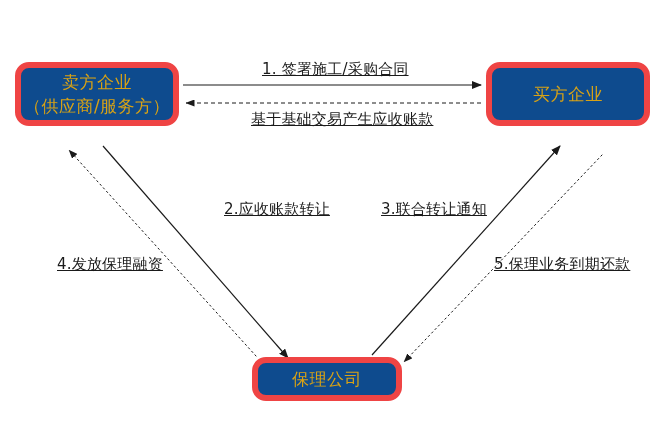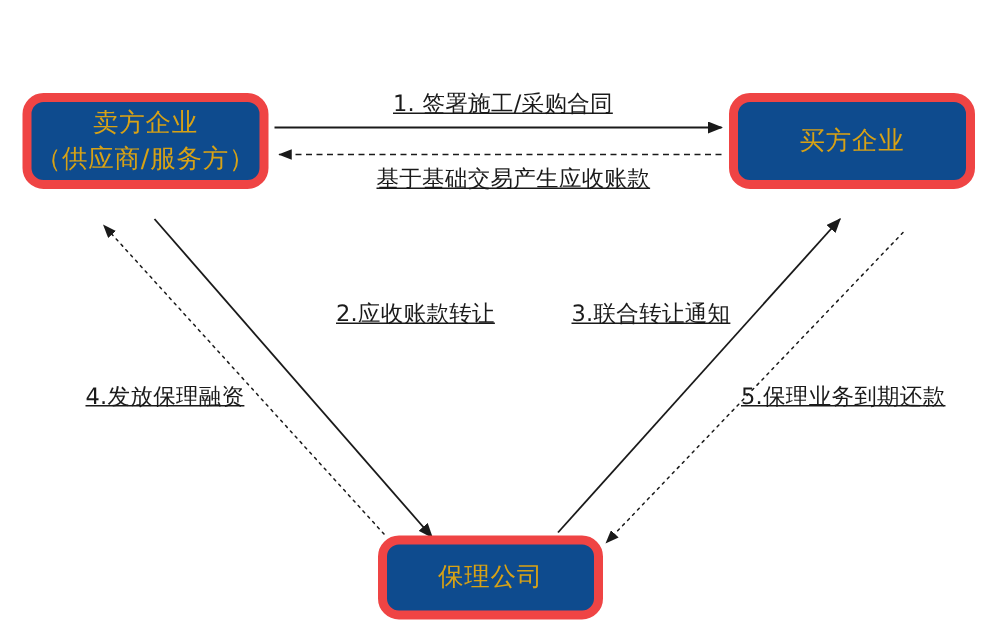--- a/index.html
+++ b/index.html
@@ -56,21 +56,21 @@
   #node-buyer {
     left: 486px;
     top: 62px;
     width: 164px;
     height: 64px;
   }
   #node-factor {
     left: 252px;
     top: 357px;
     width: 150px;
-    height: 56px;
+    height: 44px;
   }
   .edge-label {
     position: absolute;
     font-family: "DejaVu Sans", "Liberation Sans", sans-serif;
     font-size: 15px;
     color: #1a1a1a;
     white-space: nowrap;
     letter-spacing: 0.2px;
     z-index: 4;
     background: transparent;

